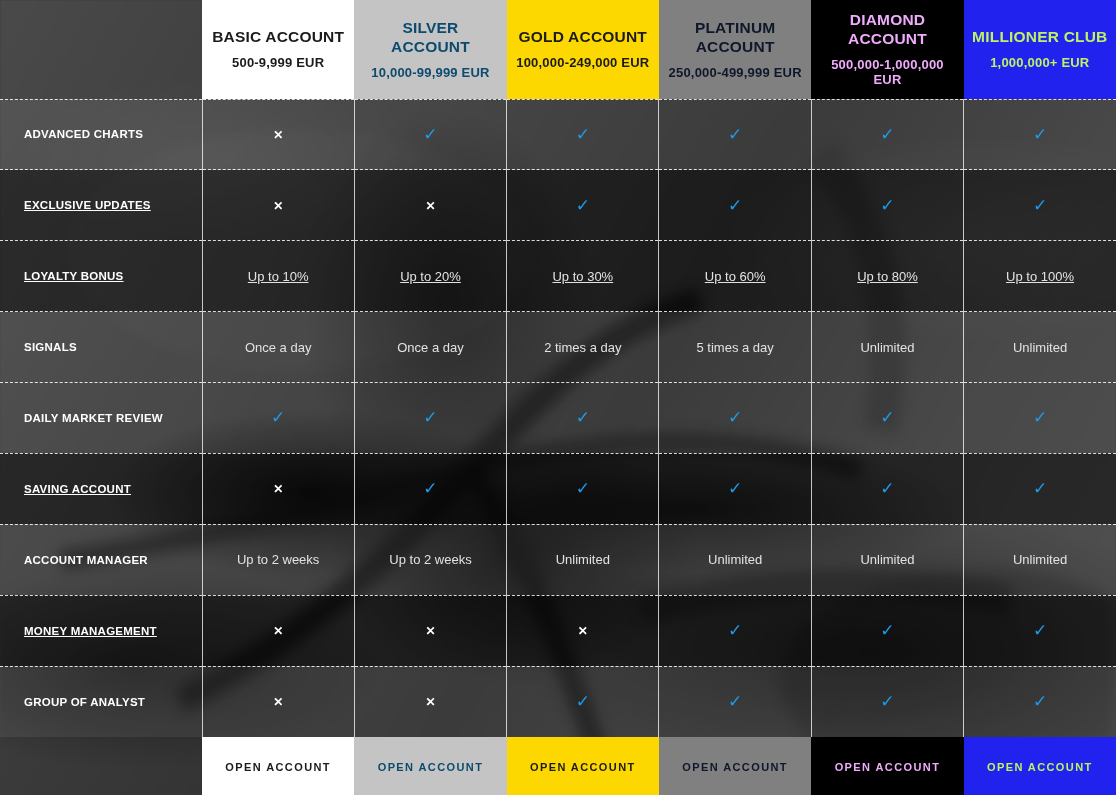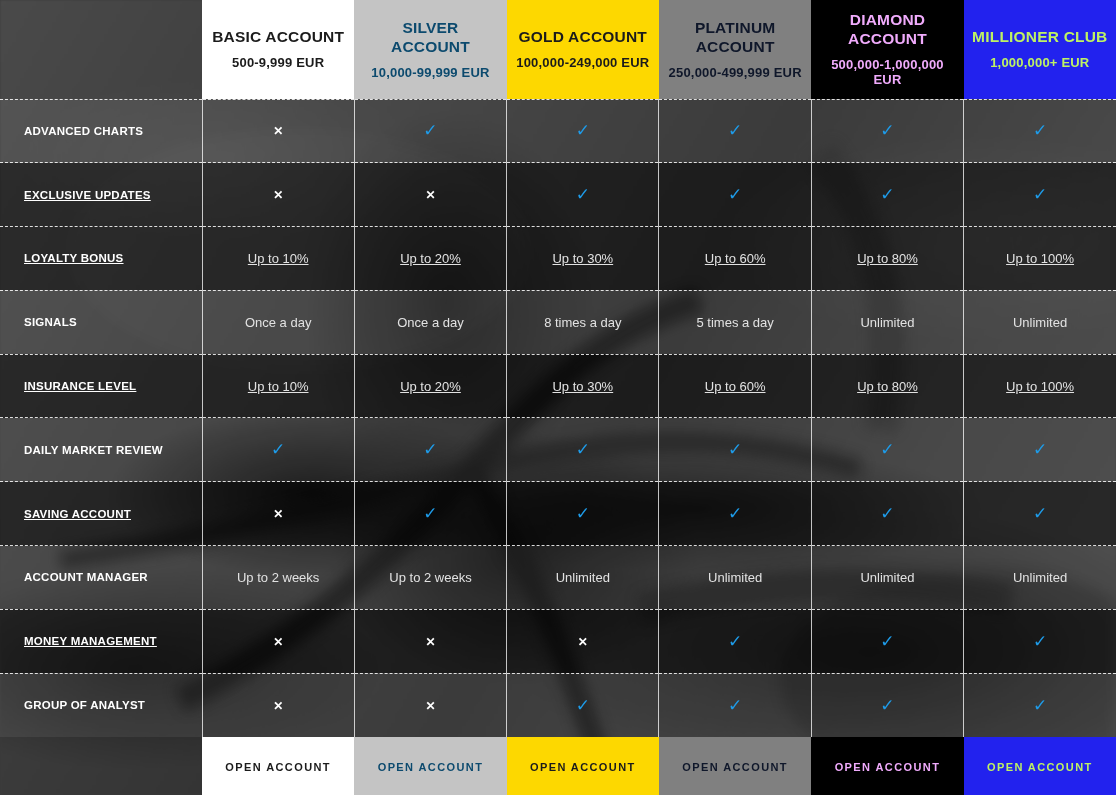--- a/index.html
+++ b/index.html
@@ -227,33 +227,24 @@
           <td class="cell"><span>Up to 20%</span></td>
           <td class="cell"><span>Up to 30%</span></td>
           <td class="cell"><span>Up to 60%</span></td>
           <td class="cell"><span>Up to 80%</span></td>
           <td class="cell last"><span>Up to 100%</span></td>
         </tr>
         <tr class="shade-light">
           <td class="feature">SIGNALS</td>
           <td class="cell"><span>Once a day</span></td>
           <td class="cell"><span>Once a day</span></td>
-          <td class="cell"><span>8 times a day</span></td>
+          <td class="cell"><span>2 times a day</span></td>
           <td class="cell"><span>5 times a day</span></td>
           <td class="cell"><span>Unlimited</span></td>
           <td class="cell last"><span>Unlimited</span></td>
-        </tr>
-        <tr class="shade-dark">
-          <td class="feature">INSURANCE LEVEL</td>
-          <td class="cell"><span>Up to 10%</span></td>
-          <td class="cell"><span>Up to 20%</span></td>
-          <td class="cell"><span>Up to 30%</span></td>
-          <td class="cell"><span>Up to 60%</span></td>
-          <td class="cell"><span>Up to 80%</span></td>
-          <td class="cell last"><span>Up to 100%</span></td>
         </tr>
         <tr class="shade-light">
           <td class="feature">DAILY MARKET REVIEW</td>
           <td class="cell"><span class="tick" style="color: rgb(30, 155, 232);">✓</span></td>
           <td class="cell"><span class="tick" style="color: rgb(30, 155, 232);">✓</span></td>
           <td class="cell"><span class="tick" style="color: rgb(30, 155, 232);">✓</span></td>
           <td class="cell"><span class="tick" style="color: rgb(30, 155, 232);">✓</span></td>
           <td class="cell"><span class="tick" style="color: rgb(30, 155, 232);">✓</span></td>
           <td class="cell last"><span class="tick" style="color: rgb(30, 155, 232);">✓</span></td>
         </tr>

